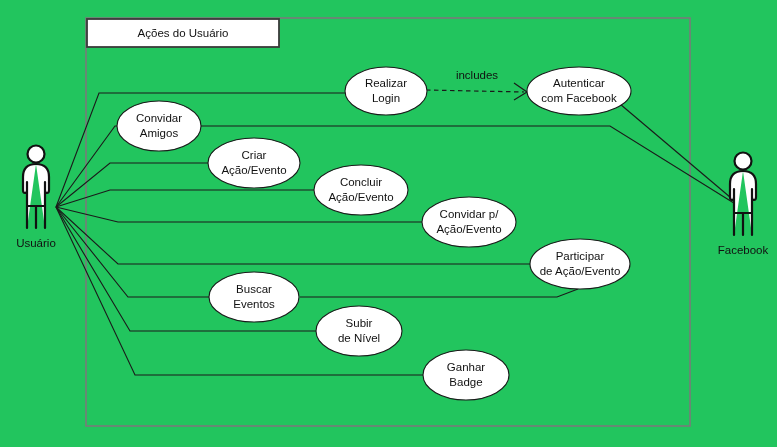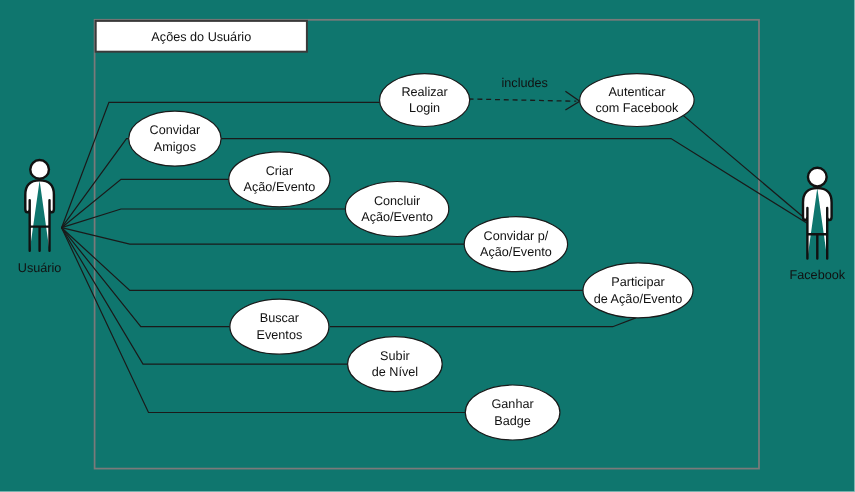--- a/index.html
+++ b/index.html
@@ -7,21 +7,21 @@
     padding: 0;
     background: #ffffff;
   }
   body {
     font-family: "Liberation Sans", sans-serif;
   }
   #canvas {
     position: relative;
     width: 777px;
     height: 447px;
-    background: #0f766e;
+    background: #22c55e;
     overflow: hidden;
   }
   #diagram-svg {
     position: absolute;
     left: 0;
     top: 0;
     width: 777px;
     height: 447px;
   }
   .uc-ellipse {

